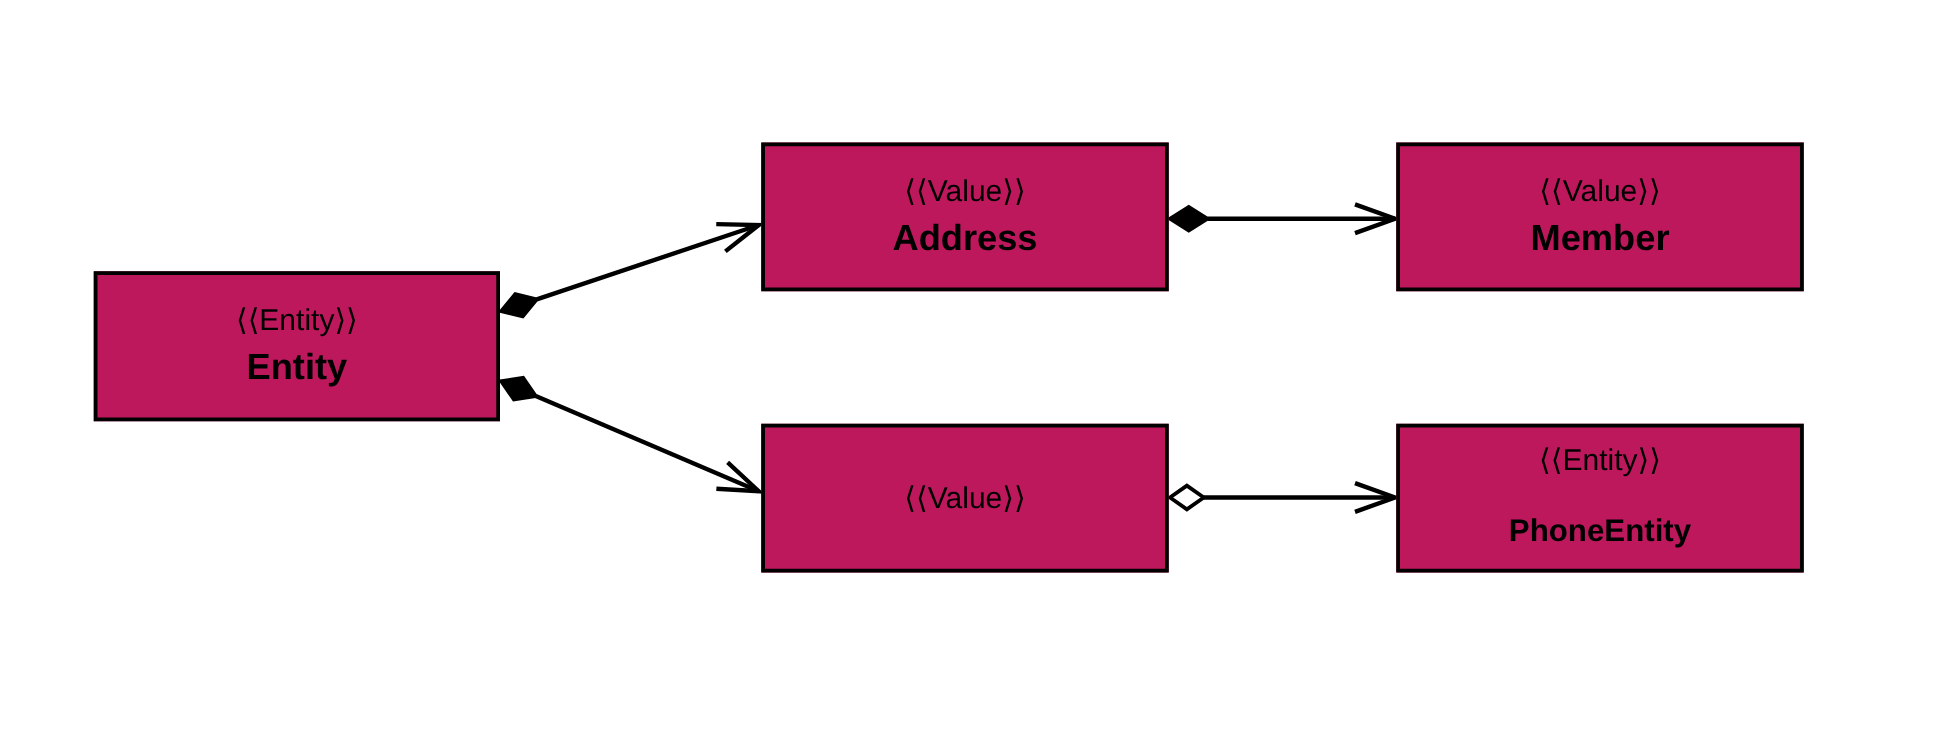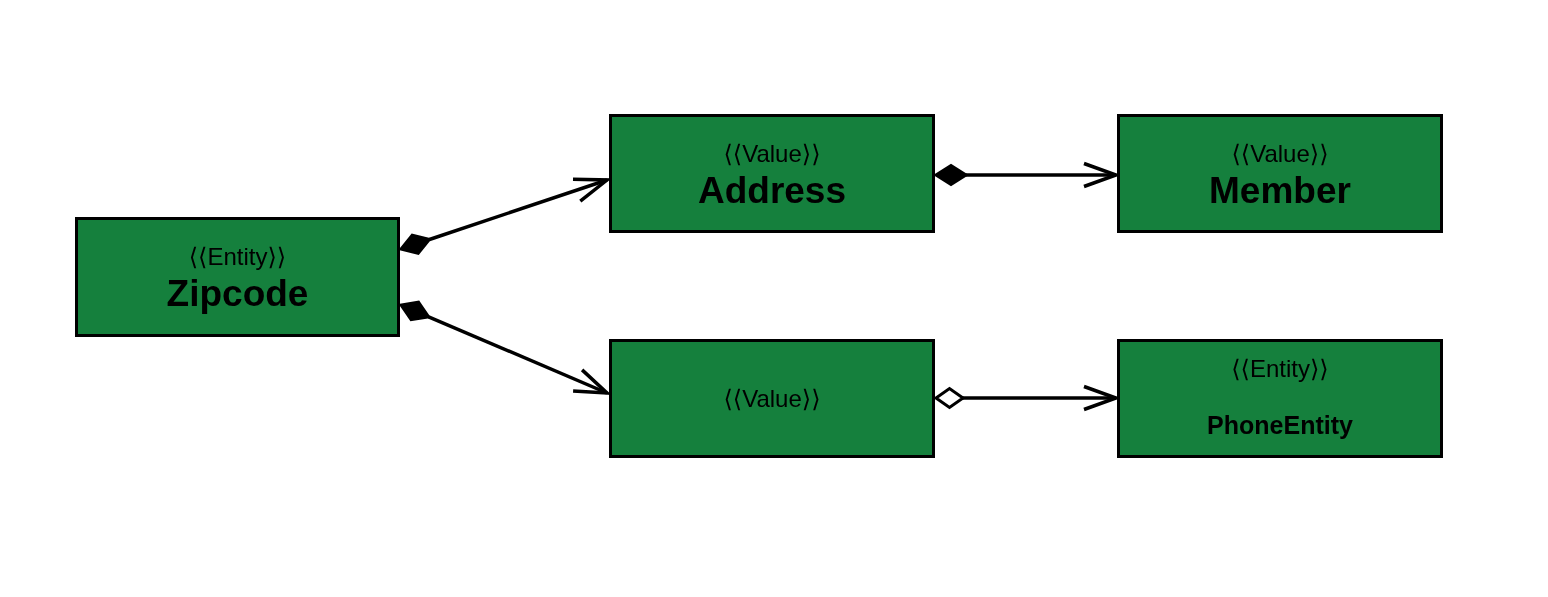--- a/index.html
+++ b/index.html
@@ -13,36 +13,36 @@
     color: #000000;
   }
   #connector-layer {
     position: absolute;
     left: 0; top: 0;
     width: 1548px; height: 597px;
   }
   .node {
     position: absolute;
     box-sizing: border-box;
-    background: #15803d;
+    background: #be185d;
     border: 3px solid #000000;
     display: flex;
     flex-direction: column;
     align-items: center;
     justify-content: center;
     text-align: center;
   }
   .node .stereotype {
     font-size: 24px;
     line-height: 34px;
     font-weight: 400;
     white-space: nowrap;
   }
   .node .name {
-    font-size: 37px;
+    font-size: 29px;
     line-height: 40px;
     font-weight: 700;
     white-space: nowrap;
   }
   .node-member      { left: 75px;   top: 217px; width: 325px; height: 120px; }
   .node-address     { left: 609px;  top: 114px; width: 326px; height: 119px; }
   .node-zipcode     { left: 1117px; top: 114px; width: 326px; height: 119px; }
   .node-phonenumber { left: 609px;  top: 339px; width: 326px; height: 119px; }
   .node-phoneentity { left: 1117px; top: 339px; width: 326px; height: 119px; }
   .node-phoneentity .name { font-size: 25px; margin-top: 19px; }
@@ -70,21 +70,21 @@
       </g>
       <g>
         <line x1="963.0" y1="398.0" x2="1116" y2="398" stroke="#000000" stroke-width="3.5"></line>
         <polygon points="936.0,398.0 949.5,407.5 963.0,398.0 949.5,388.5" fill="#ffffff" stroke="#000000" stroke-width="3" stroke-linejoin="miter"></polygon>
         <polyline points="1084.0,409.5 1116,398 1084.0,386.5" fill="none" stroke="#000000" stroke-width="3.5" stroke-linecap="butt"></polyline>
       </g>
     </svg>
 
   <div class="node node-member">
     <div class="stereotype">⟨⟨Entity⟩⟩</div>
-    <div class="name">Zipcode</div>
+    <div class="name">Entity</div>
   </div>
 
   <div class="node node-address">
     <div class="stereotype">⟨⟨Value⟩⟩</div>
     <div class="name">Address</div>
   </div>
 
   <div class="node node-zipcode">
     <div class="stereotype">⟨⟨Value⟩⟩</div>
     <div class="name">Member</div>

